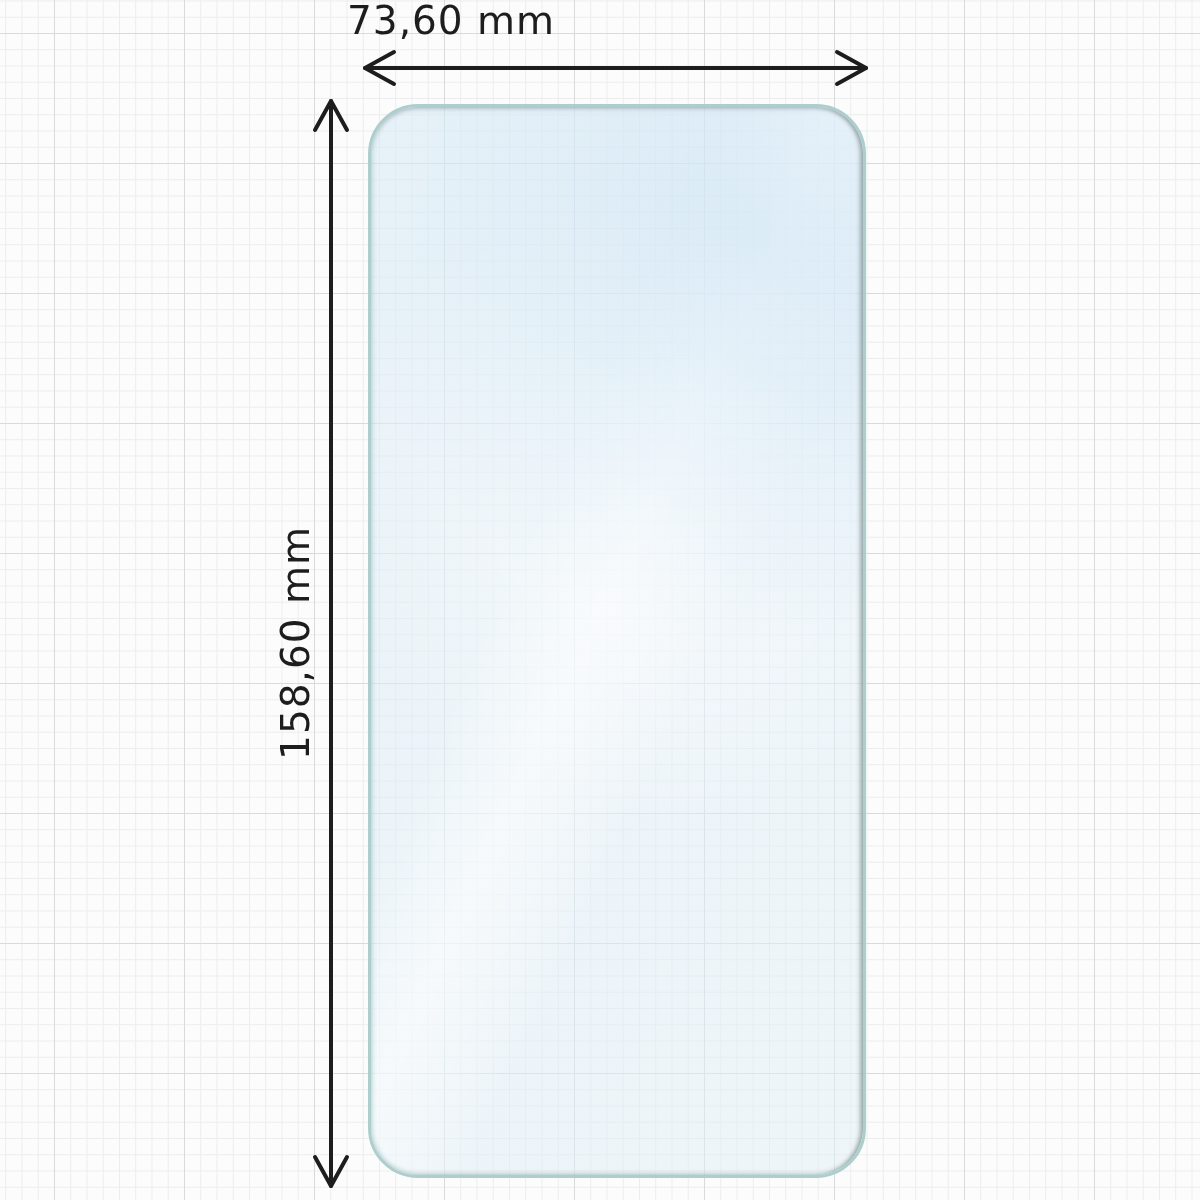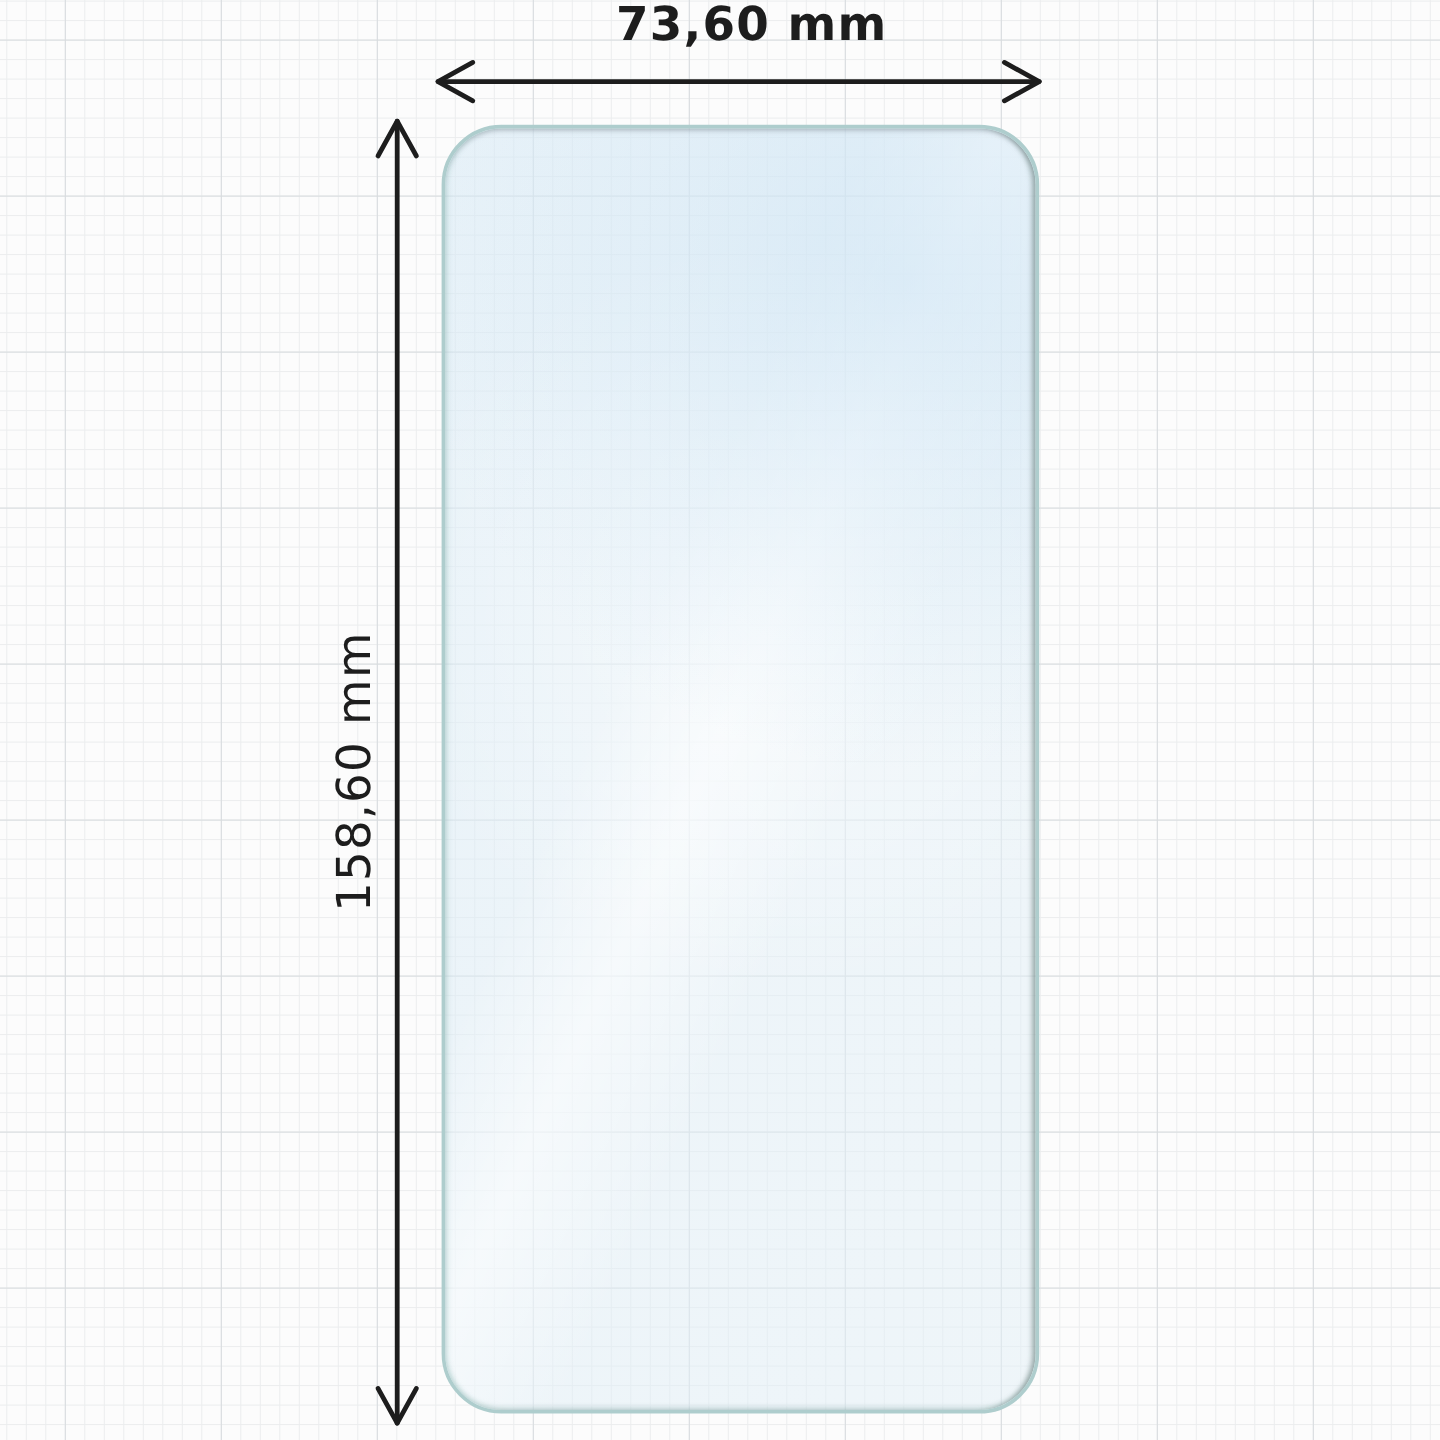--- a/index.html
+++ b/index.html
@@ -59,25 +59,23 @@
   }
   .dim-label {
     position: absolute;
     color: #1d1d1d;
     font-size: 39px;
     letter-spacing: 1px;
     line-height: 40px;
     white-space: nowrap;
   }
   .dim-label.h {
-    left: 376px;
+    left: 347px;
     width: 501px;
     top: 1px;
-    text-align: center;
-    font-weight: bold;
   }
   .dim-label.v {
     left: 296px;
     top: 643px;
     transform: translate(-50%, -50%) rotate(-90deg);
   }
 </style>
 </head>
 <body>
 

